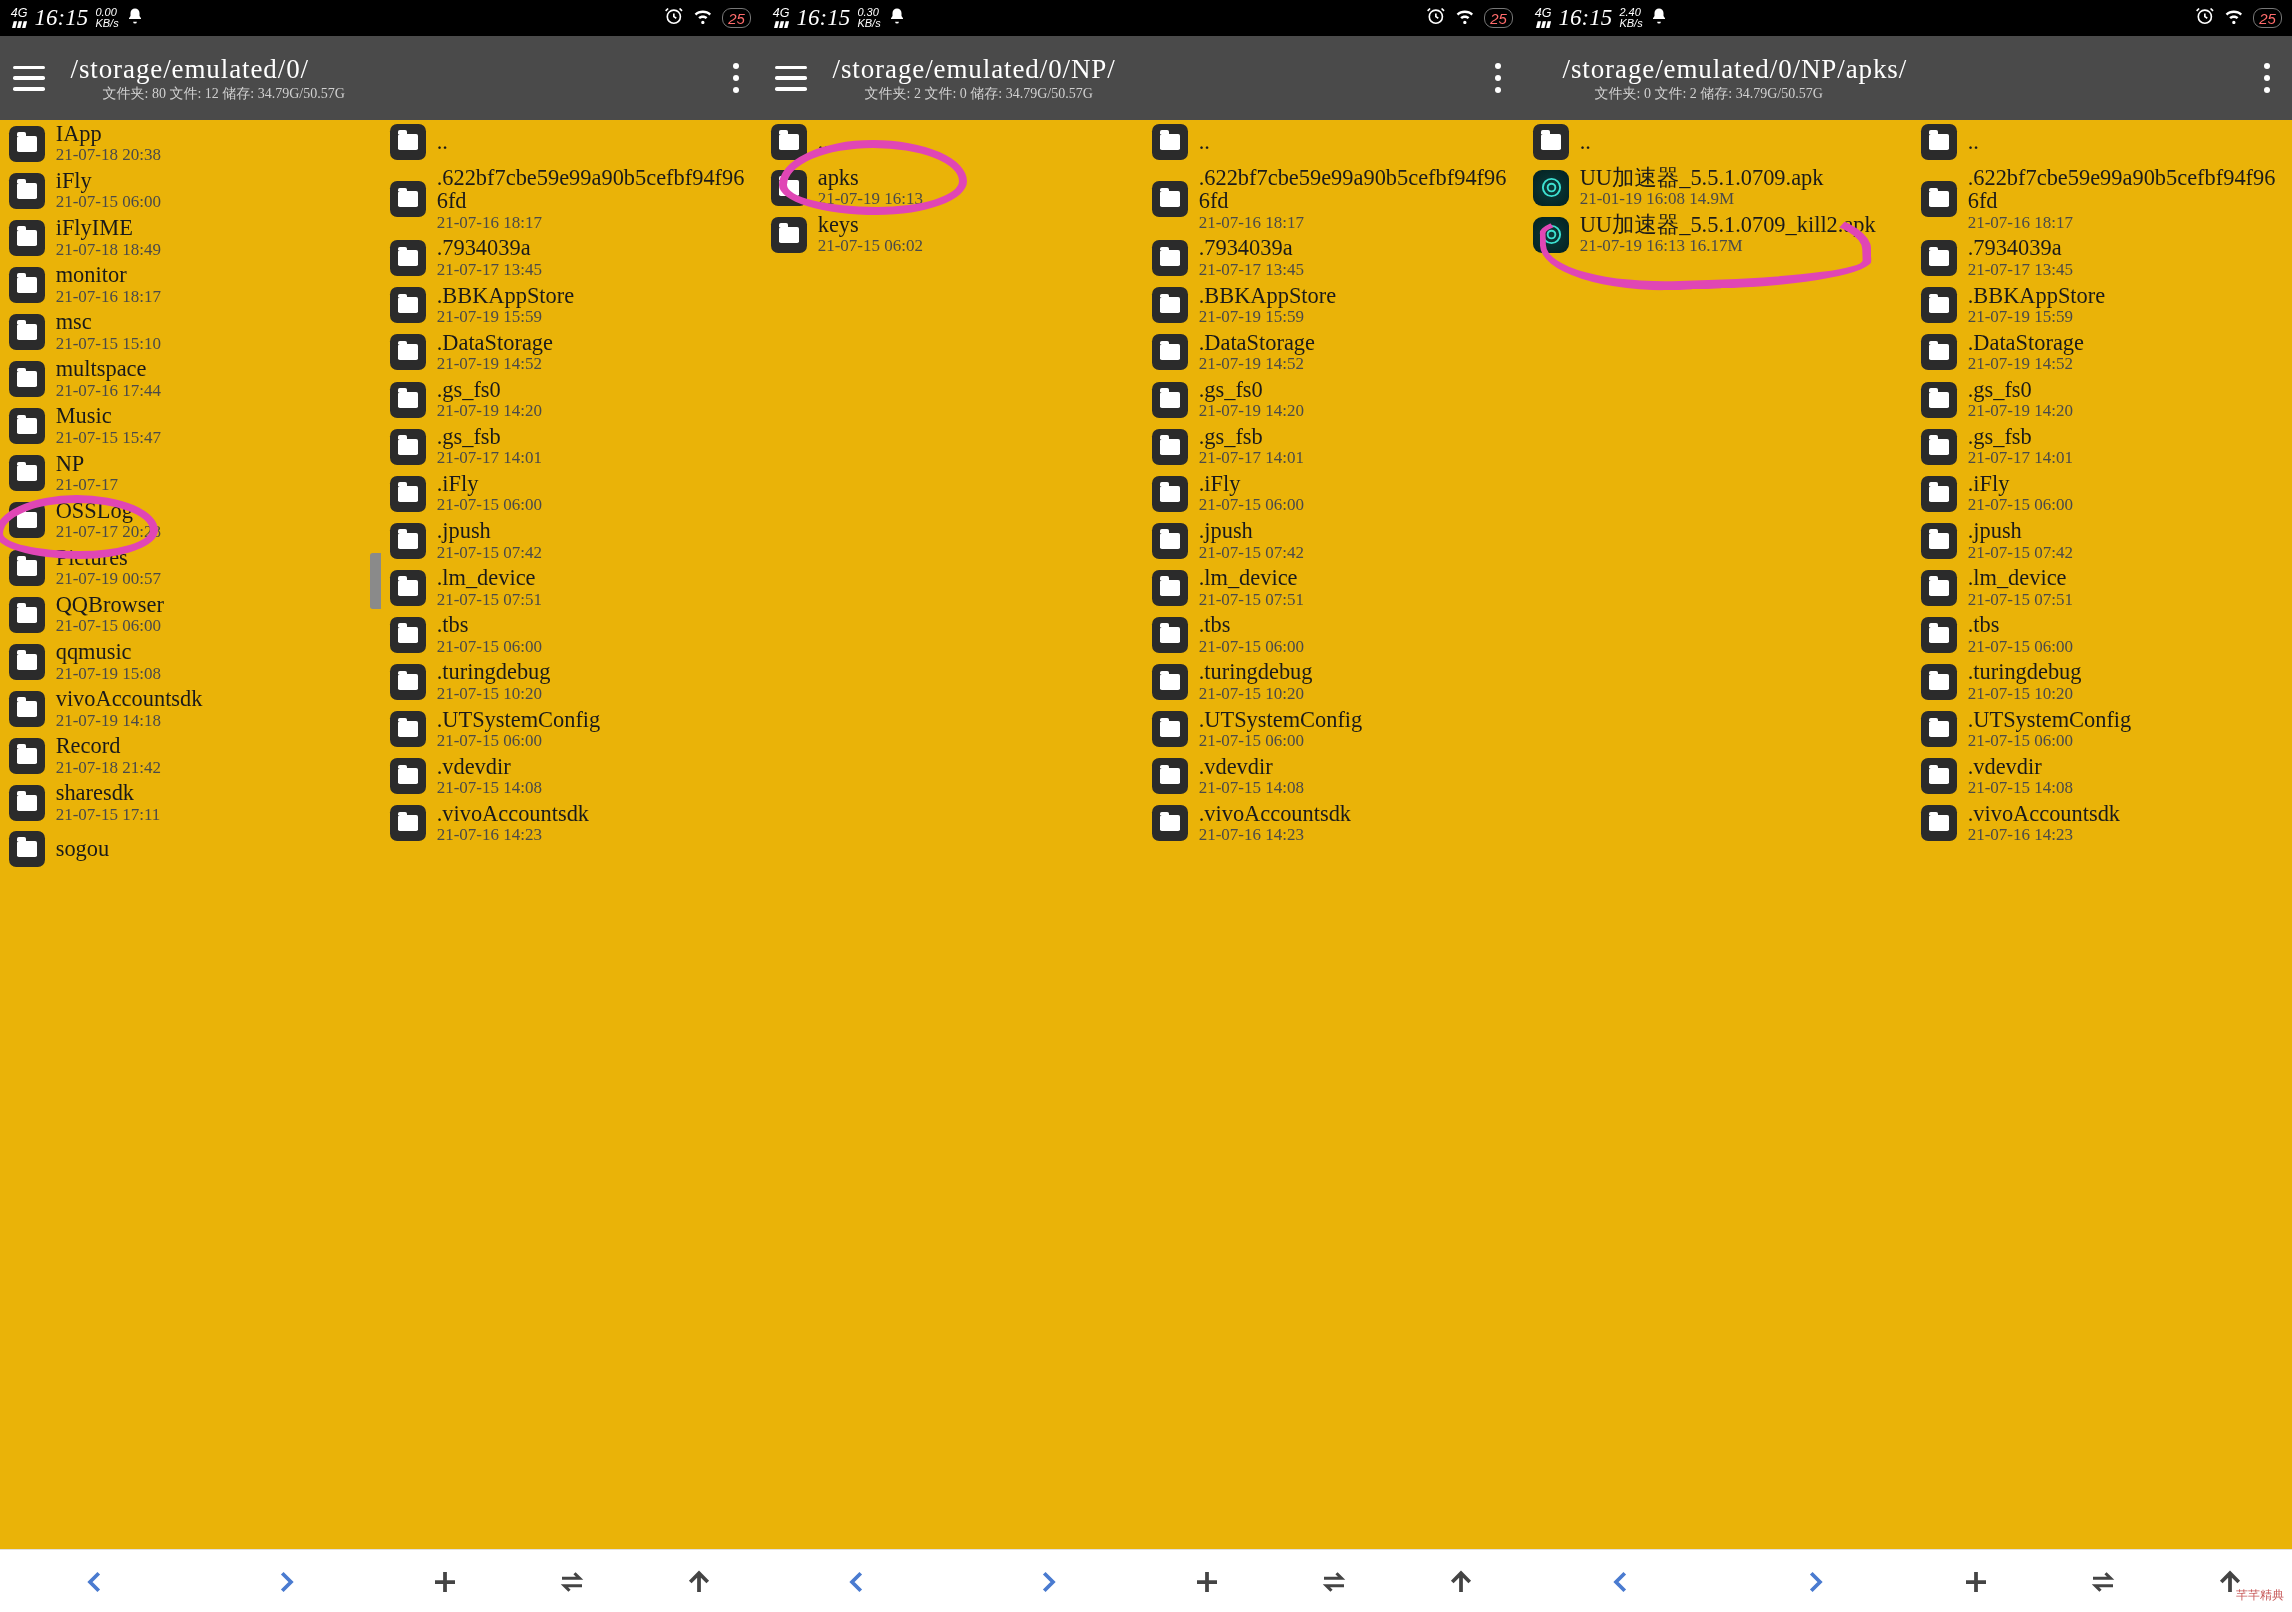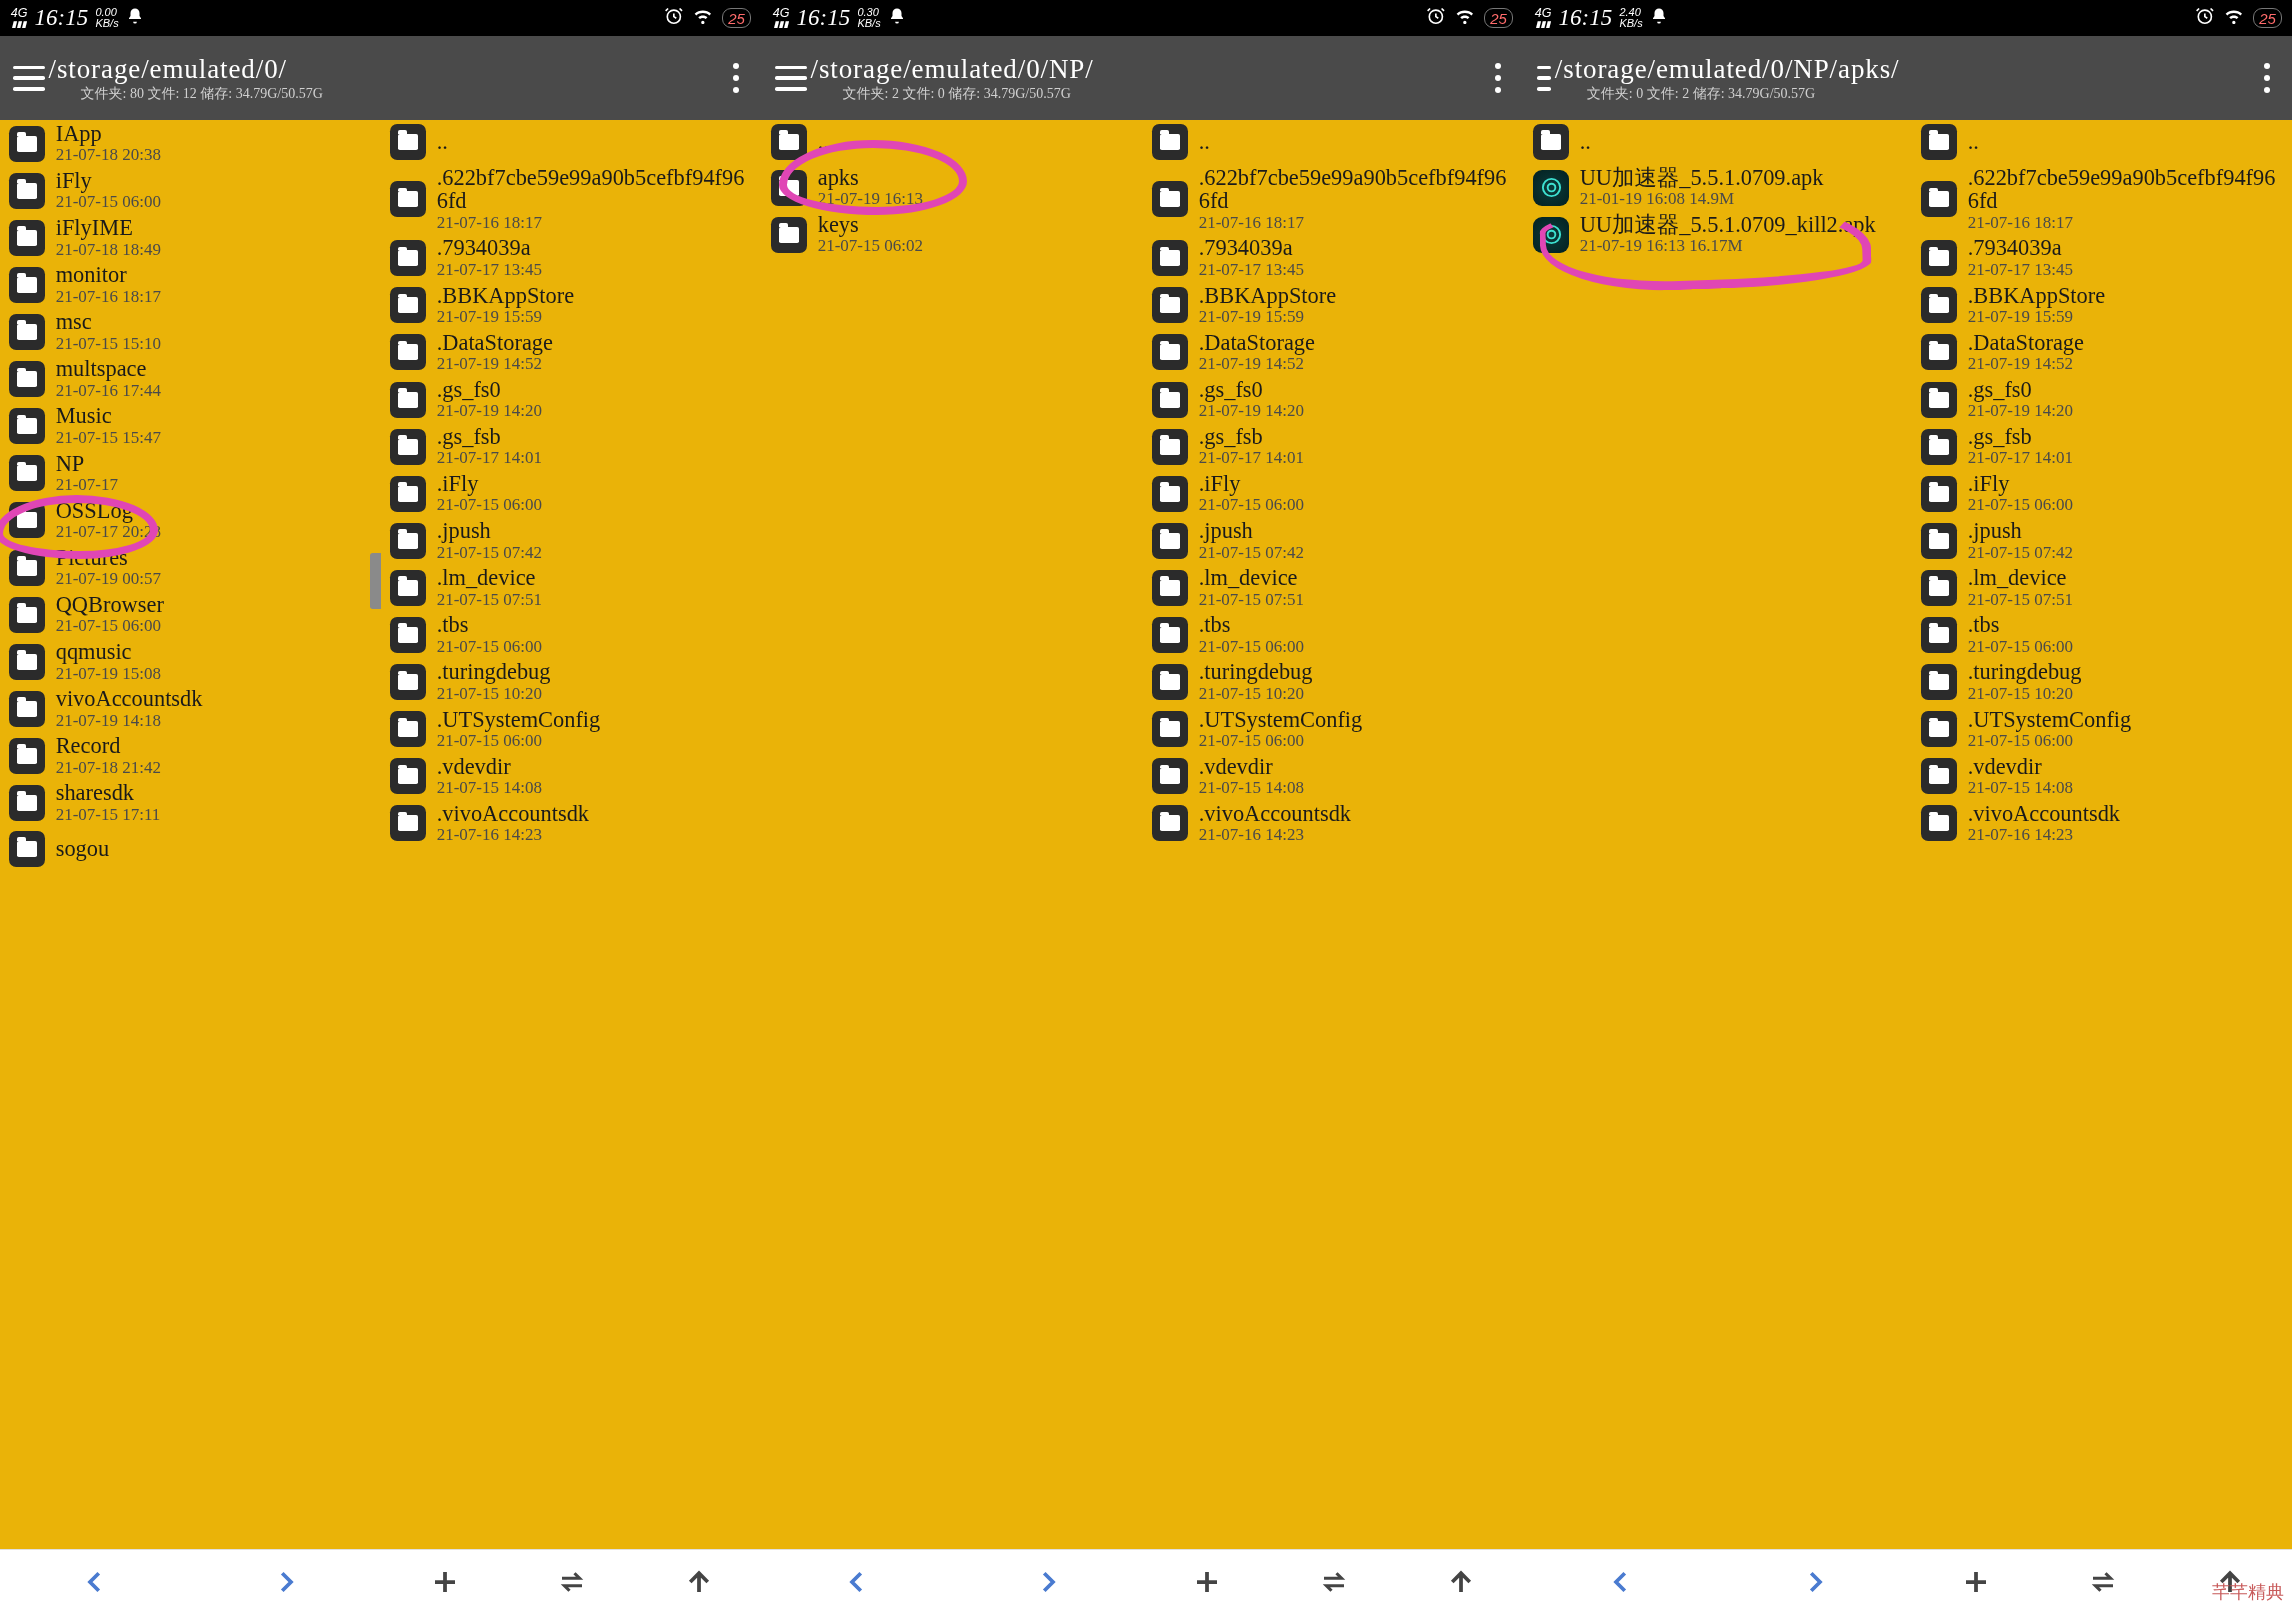--- a/index.html
+++ b/index.html
@@ -51,21 +51,21 @@
   display: inline-flex;
   align-items: center;
 }
 .app-bar {
   height: 84px;
   background: #4a4a4a;
   color: #fff;
   display: flex;
   align-items: center;
   padding: 0 12.5px;
-  gap: 4px;
+  gap: 26px;
 }
 .menu-icon {
   width: 32px;
   height: 25px;
   display: flex;
   flex-direction: column;
   justify-content: space-between;
   cursor: pointer;
 }
 .menu-icon div { height: 3.6px; background: #fff; border-radius: 1.8px; }
@@ -185,21 +185,21 @@
   border: 9px solid #e046b5;
   border-top-color: transparent;
   border-left-width: 6.3px;
   border-radius: 55% 60% 52% 48% / 35% 70% 30% 65%;
   transform: rotate(-2deg);
 }
 .watermark {
   position: absolute;
   bottom: 9px;
   right: 9px;
-  font-size: 18px;
+  font-size: 12px;
   color: #c85b5b;
   font-family: sans-serif;
 }
 </style>
 </head>
 <body>
 
 <div class="container" id="container">
     <div class="pane">
       <div class="status-bar">

